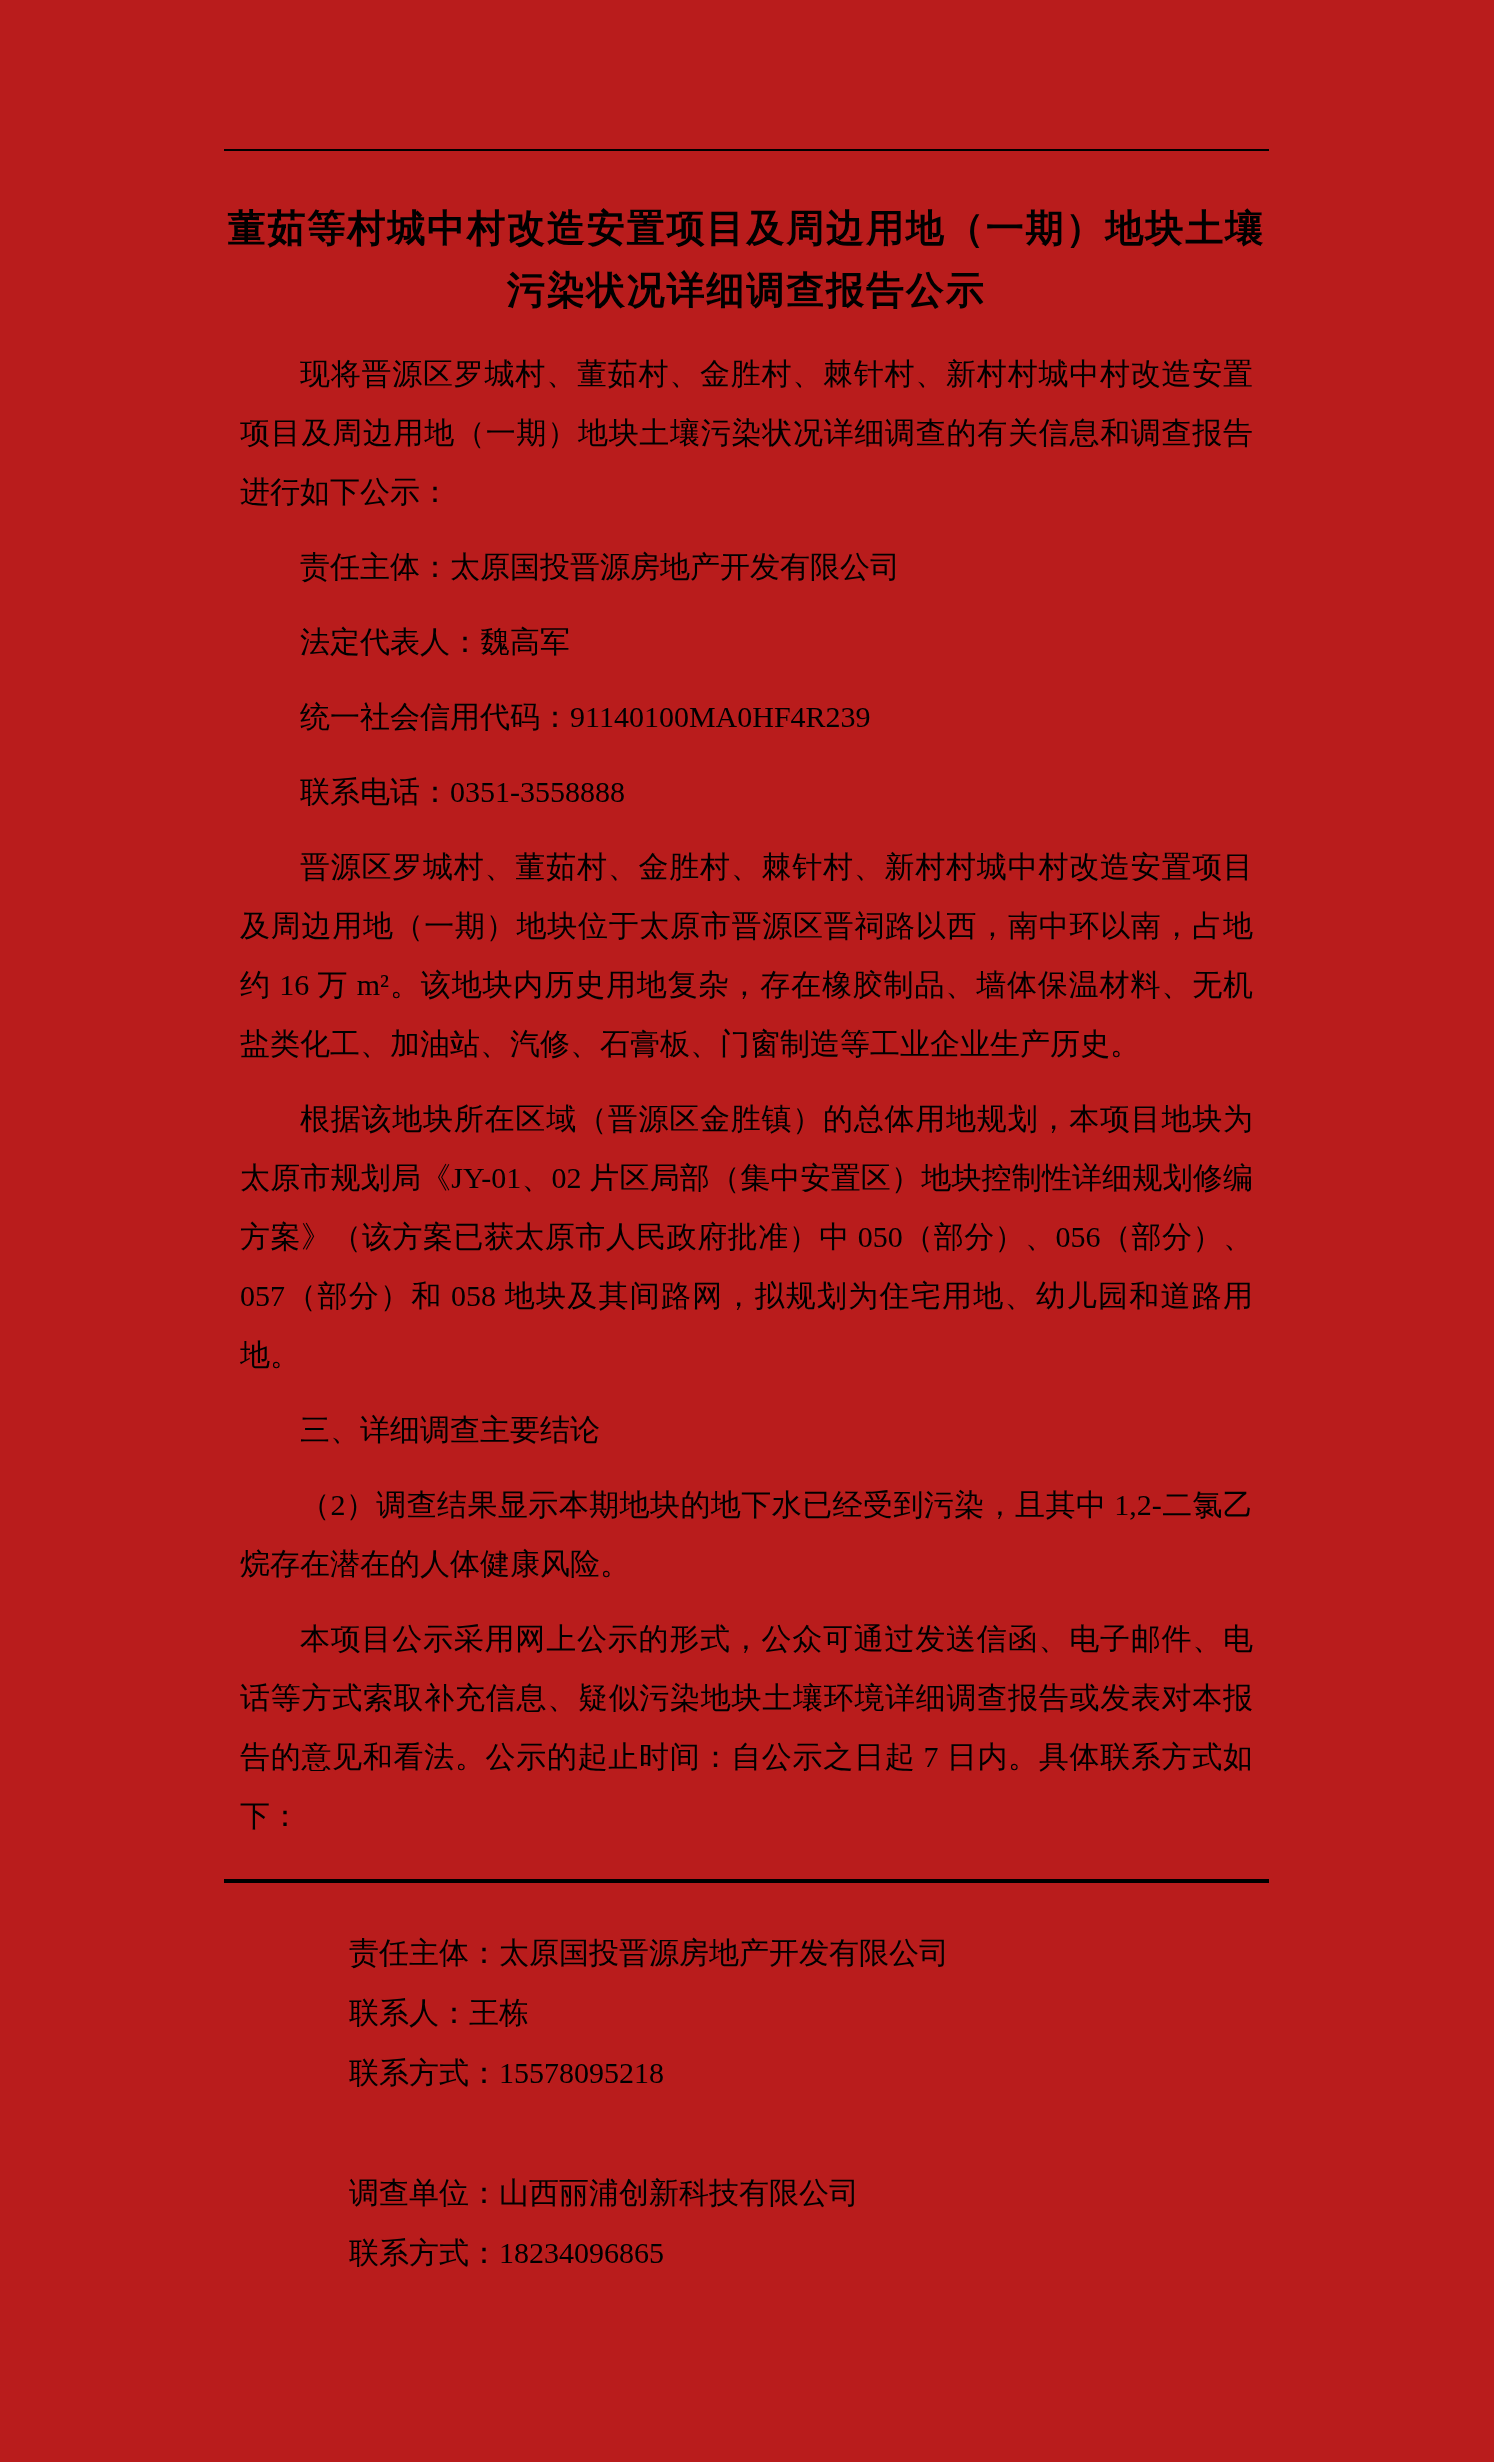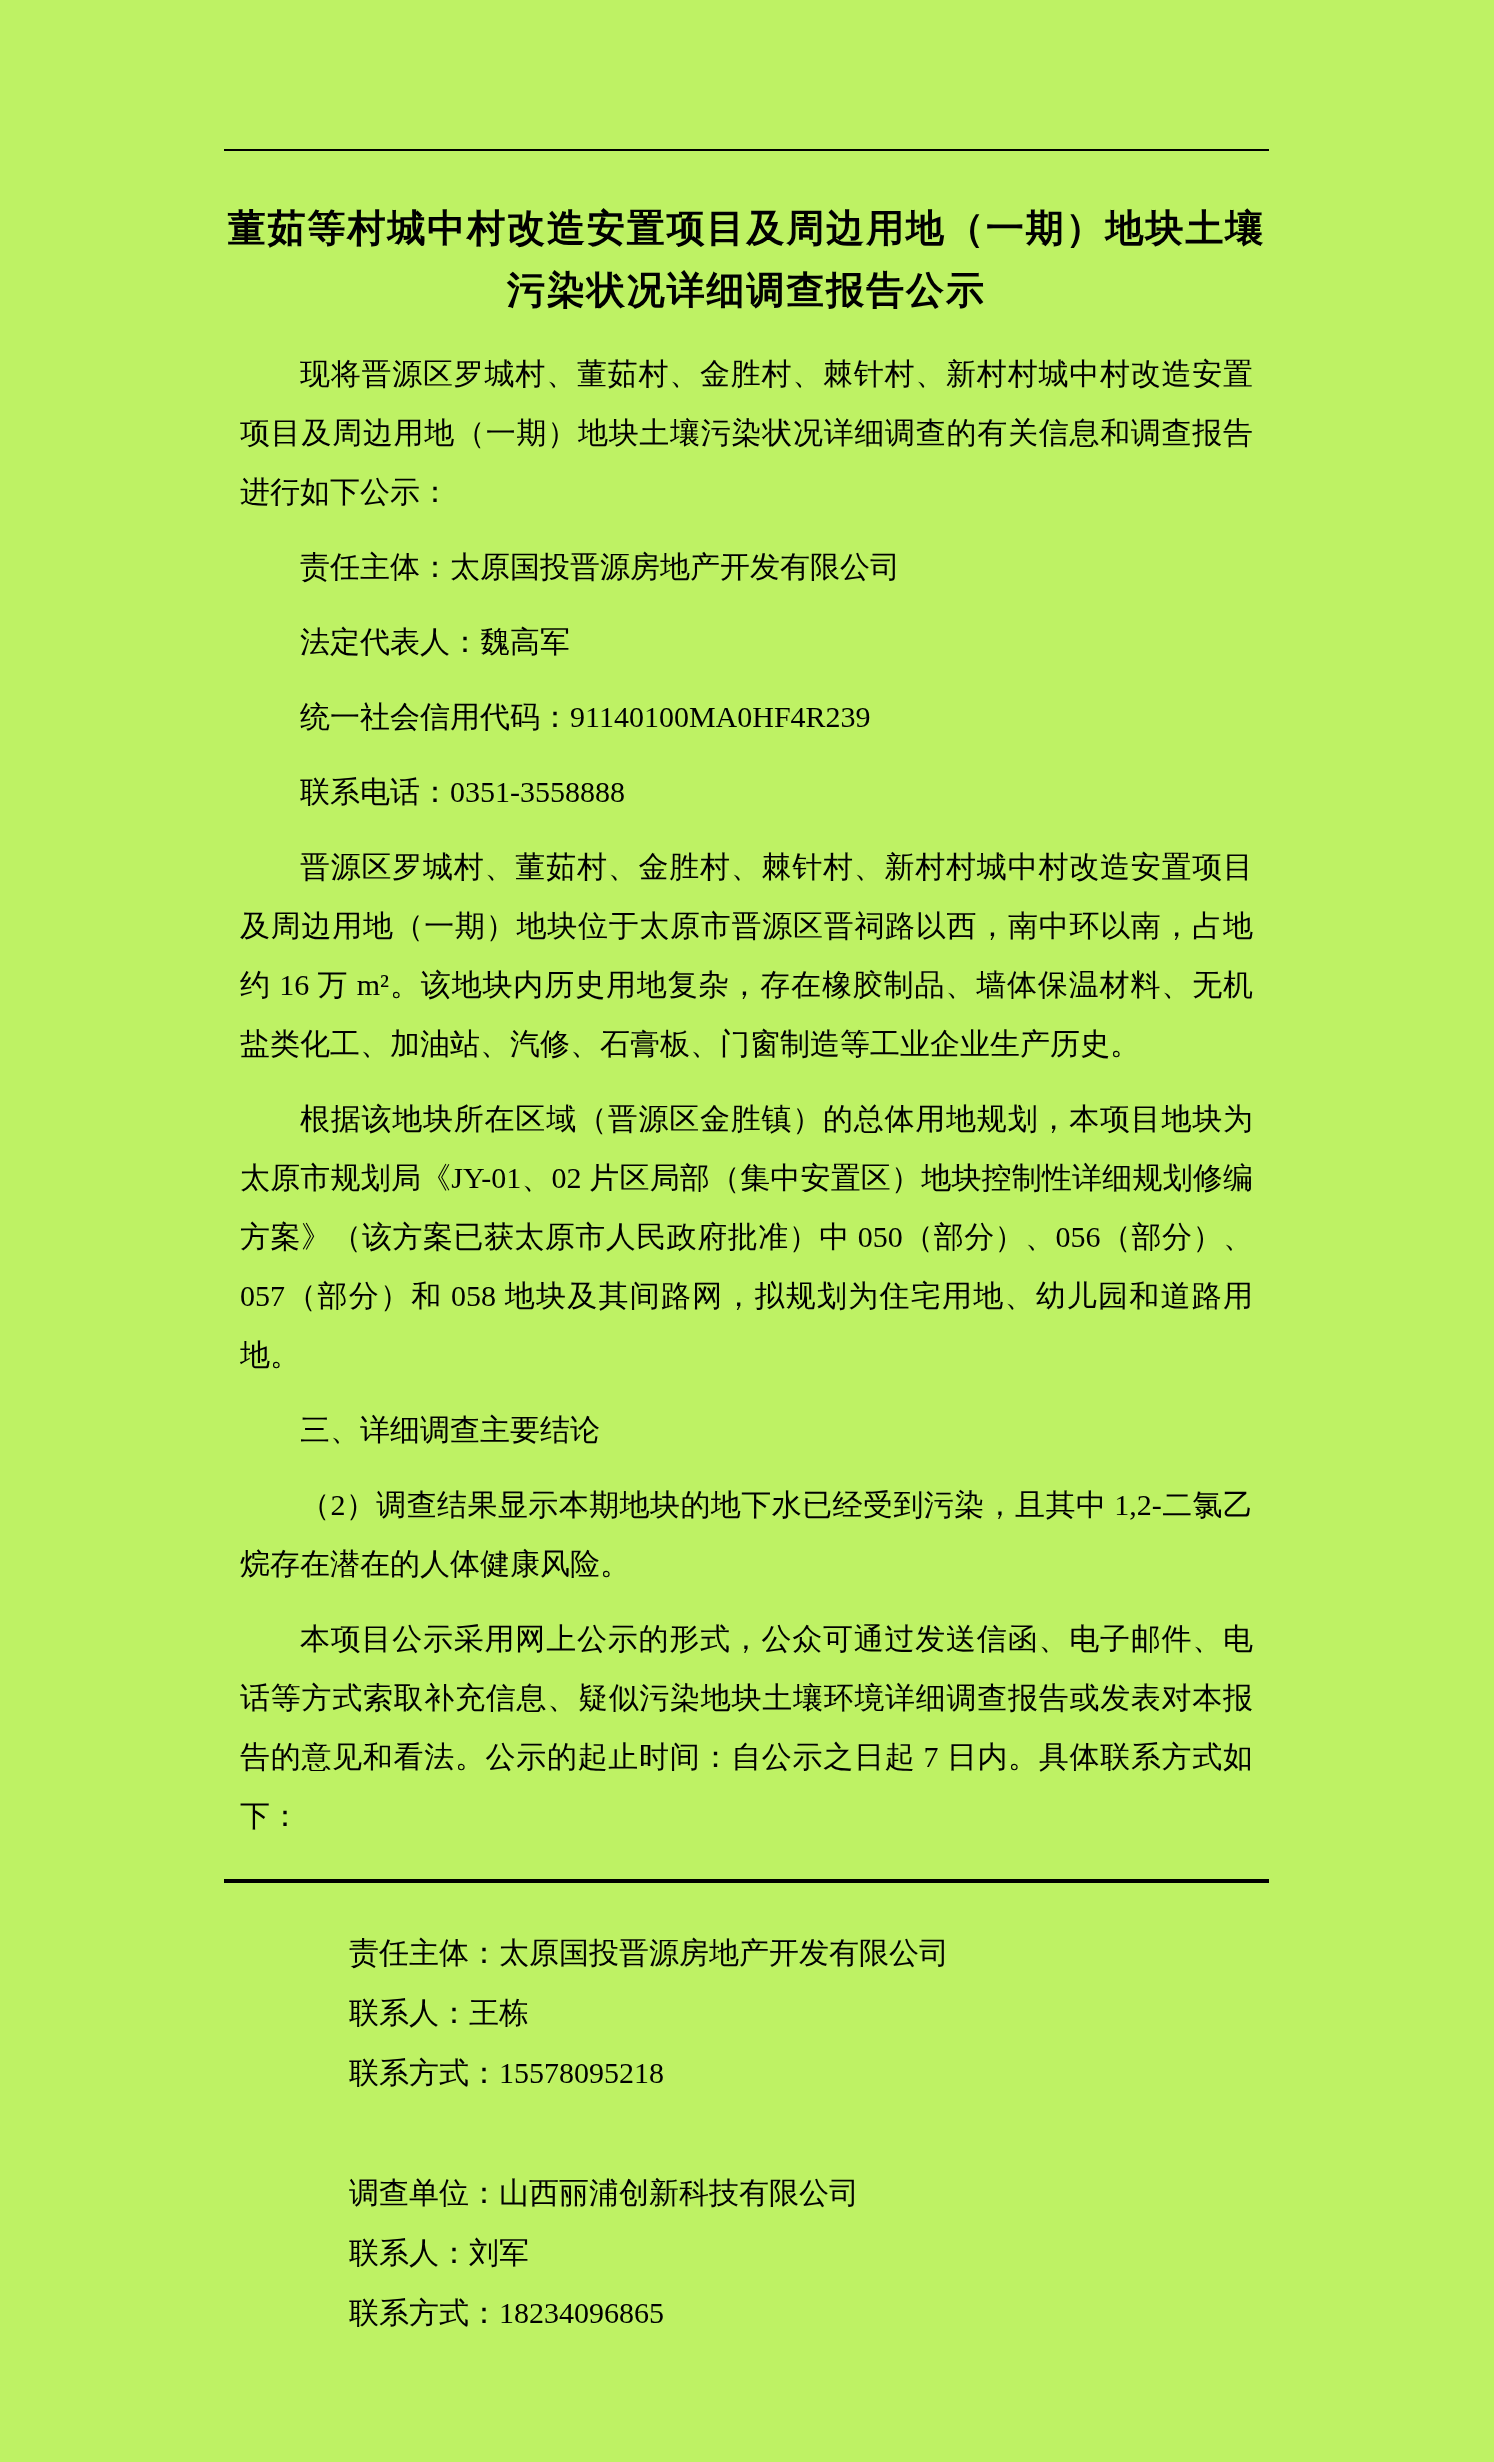--- a/index.html
+++ b/index.html
@@ -1,20 +1,20 @@
 <!DOCTYPE html>
 <html style="font-size:15px"><head>
 <meta charset="utf-8">
 <style>
   html, body { margin: 0; padding: 0; background: #ffffff; }
   .page {
     position: relative;
     width: 1494px;
     height: 2462px;
-    background: #bef264;
+    background: #b91c1c;
     color: #000000;
     font-family: "Liberation Serif", "DejaVu Serif", serif;
     overflow: hidden;
   }
   .content {
     padding-left: 224px;
     padding-right: 225px;
   }
   .rule {
     height: 0;
@@ -91,20 +91,19 @@
     <div class="rule rule-bottom"></div>
 
     <div class="footer">
       <div class="contact-group">
         <p>责任主体：太原国投晋源房地产开发有限公司</p>
         <p>联系人：王栋</p>
         <p>联系方式：15578095218</p>
       </div>
       <div class="contact-group">
         <p>调查单位：山西丽浦创新科技有限公司</p>
-        <p>联系人：刘军</p>
         <p>联系方式：18234096865</p>
       </div>
     </div>
 
   </div>
 </div>
 
 
 </body></html>

